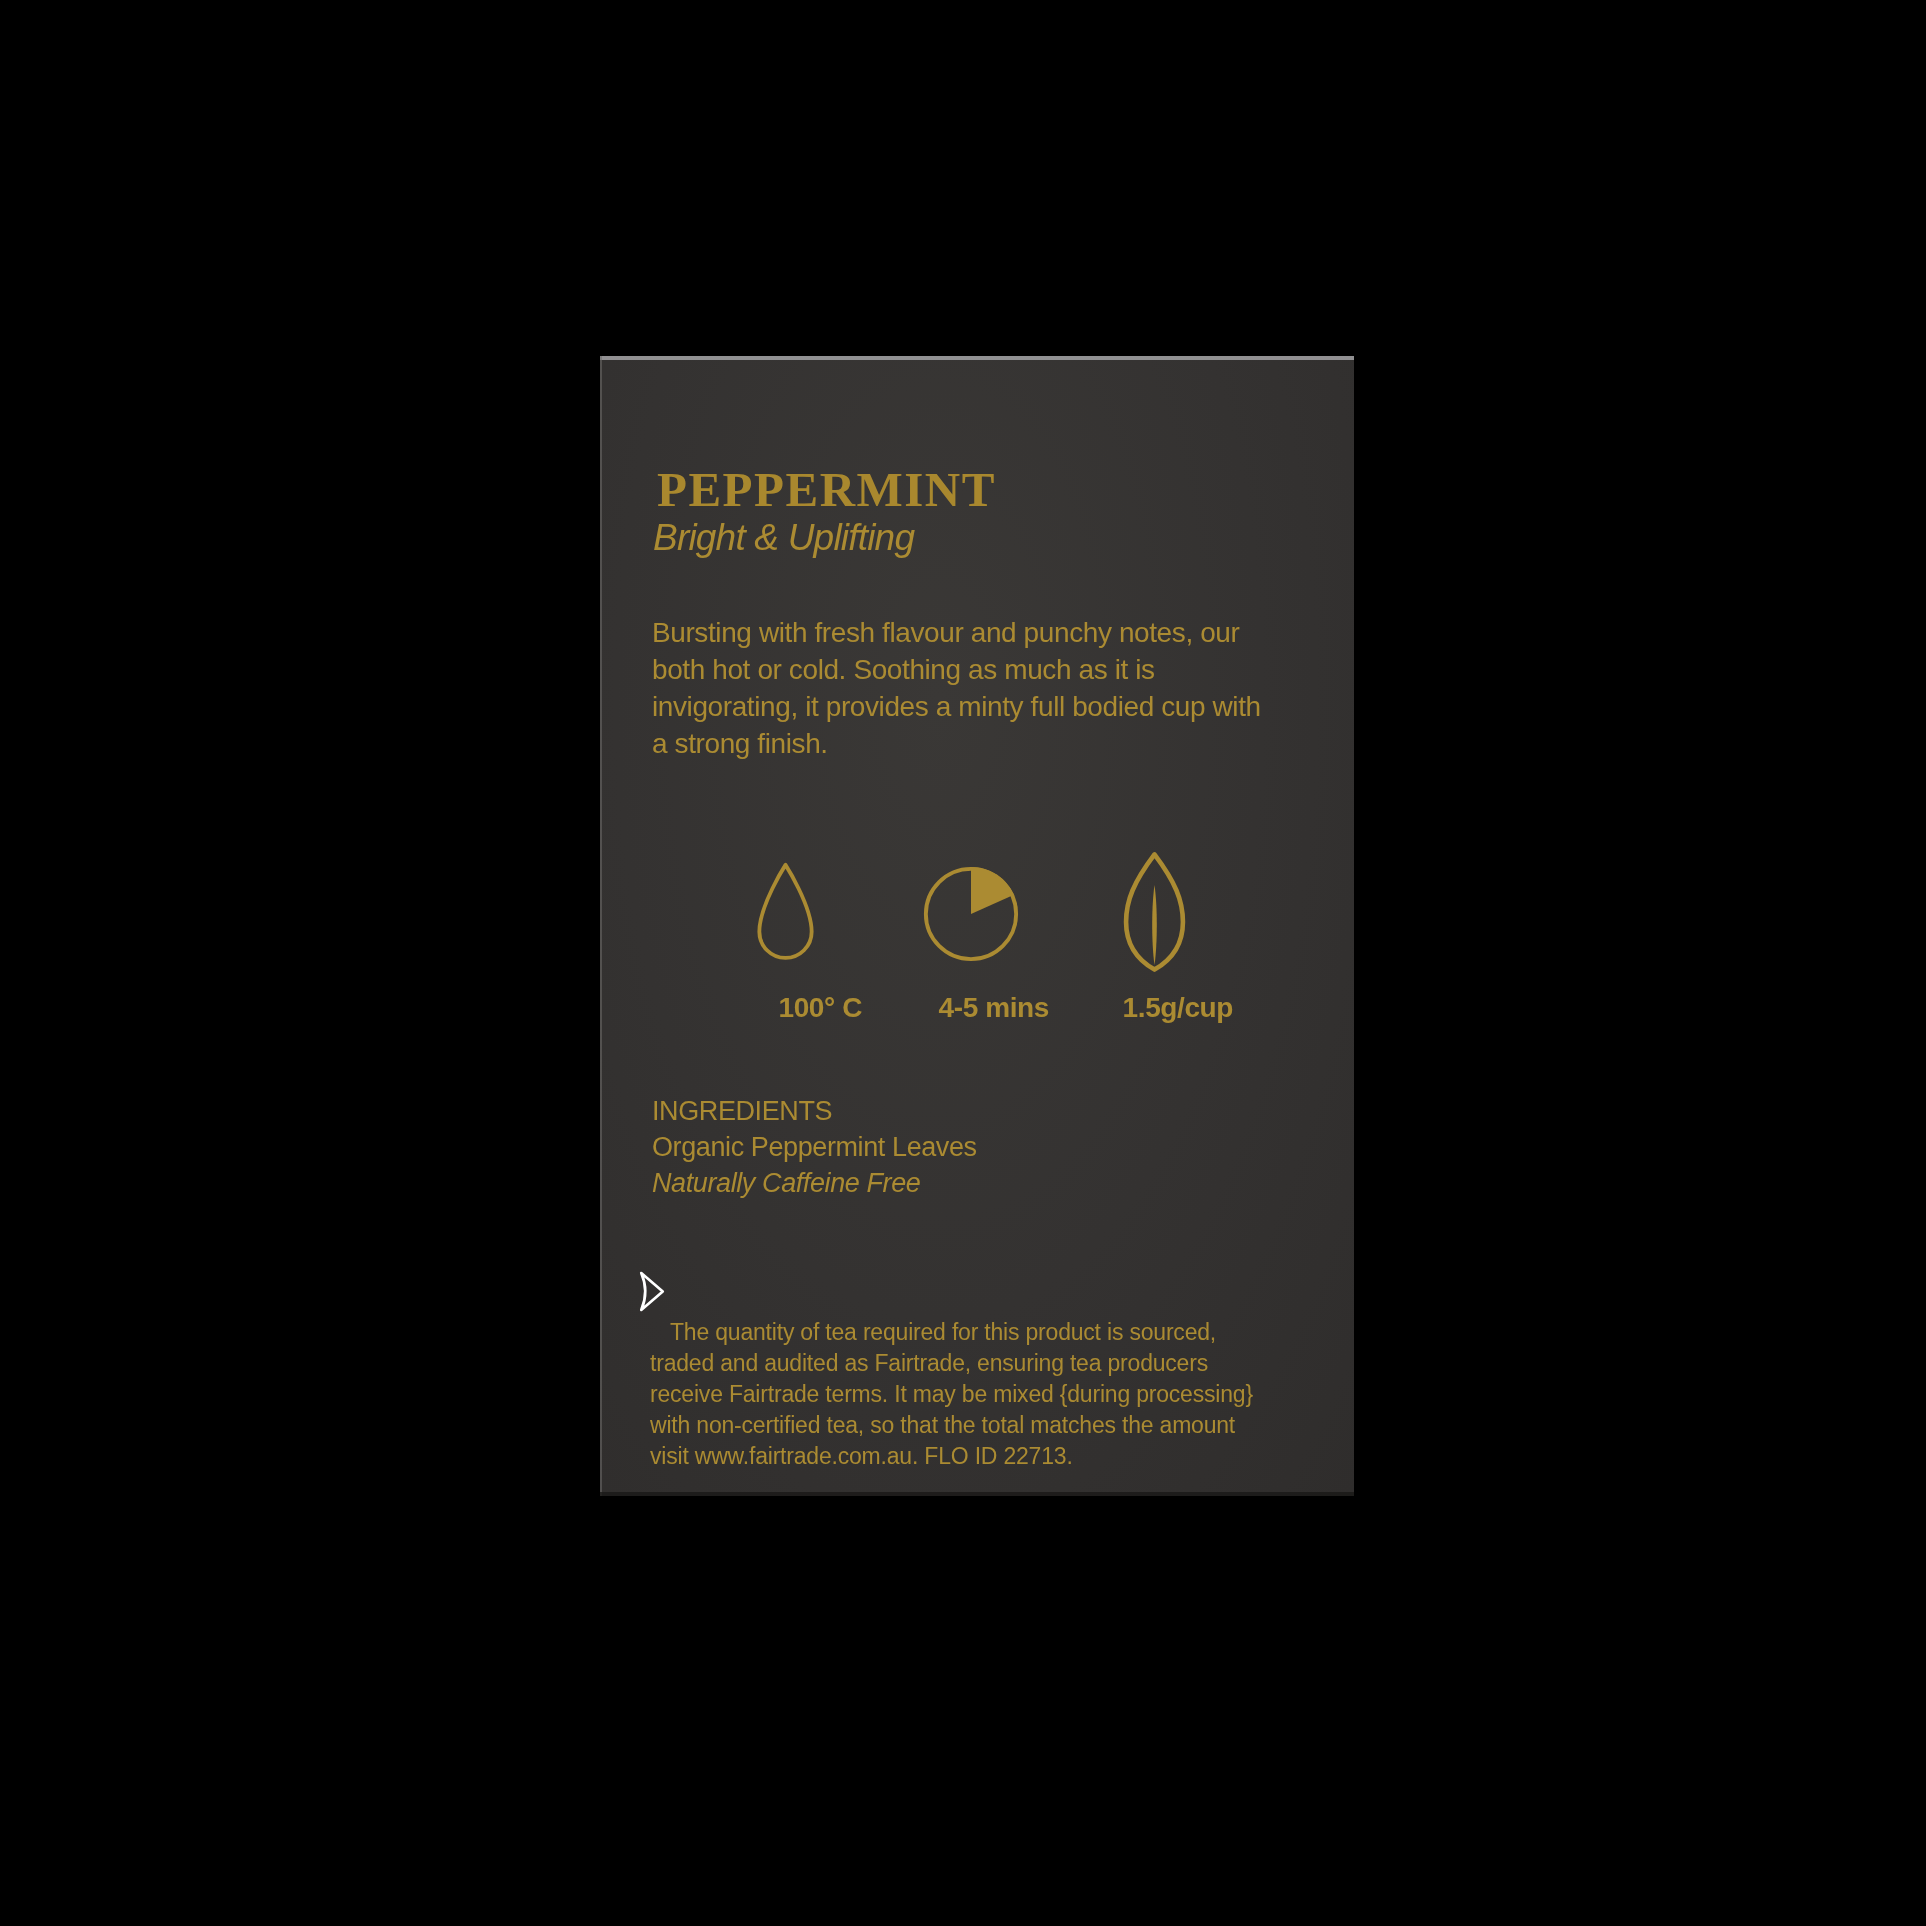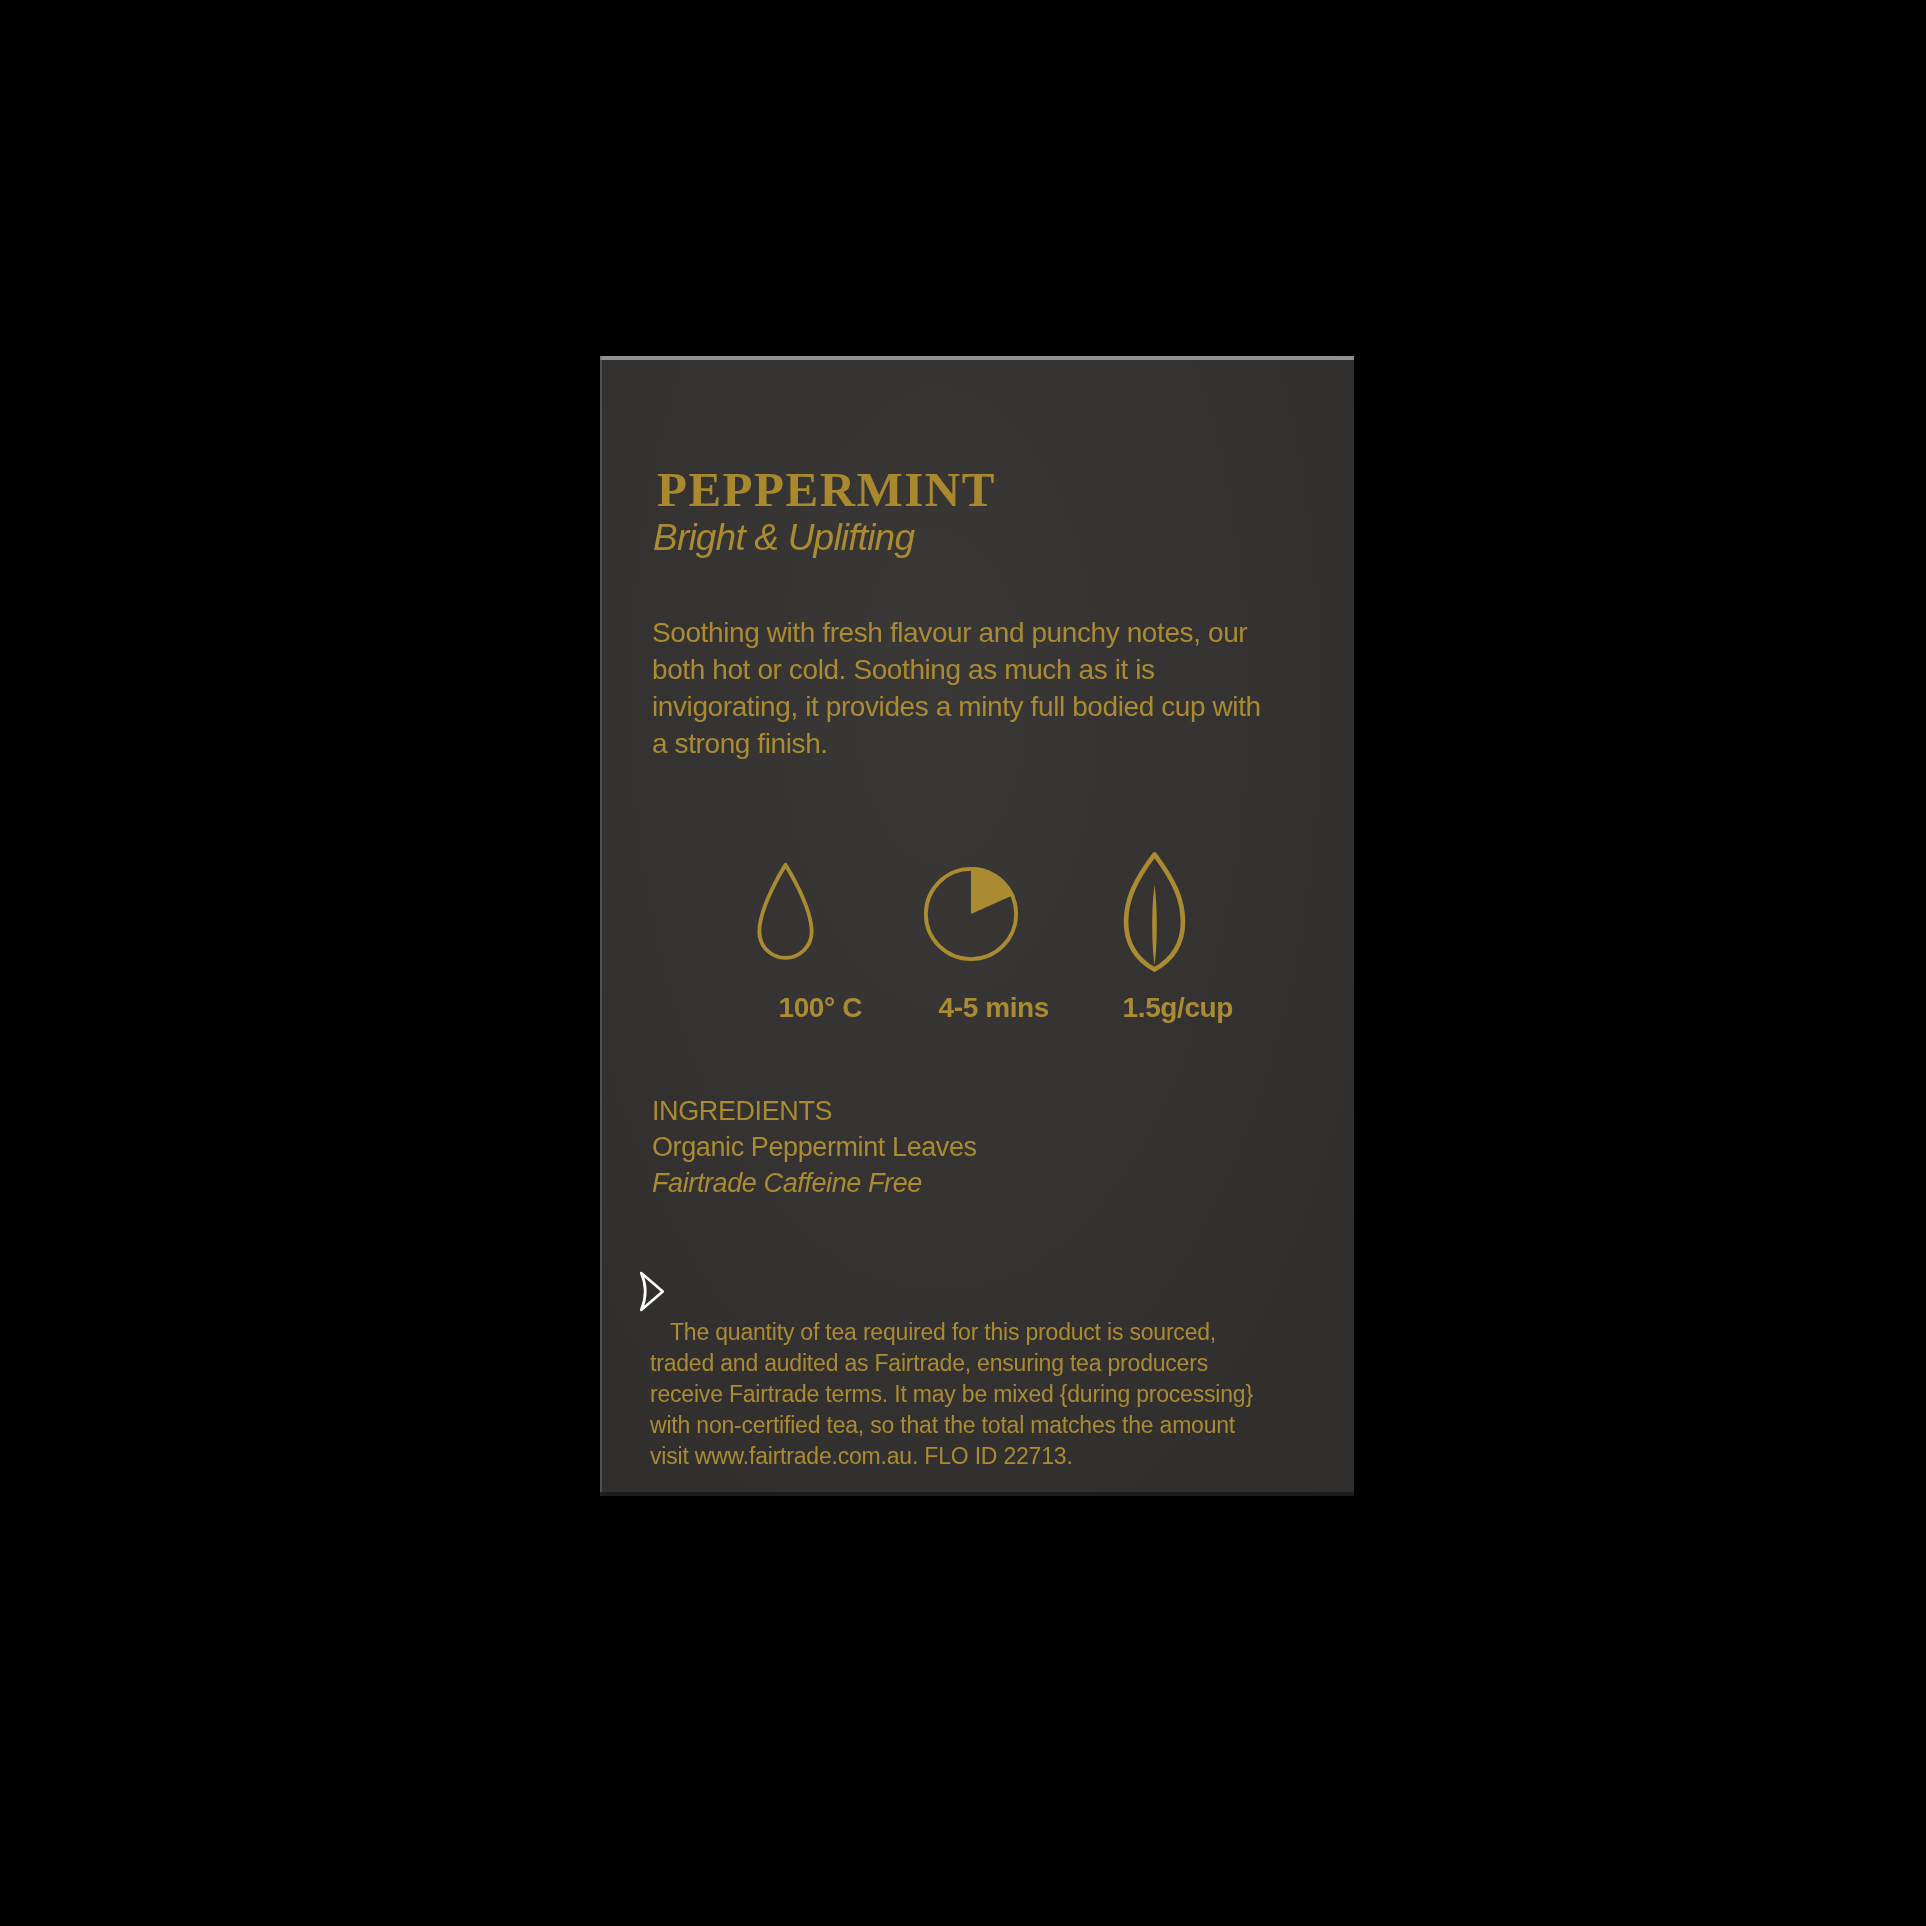--- a/index.html
+++ b/index.html
@@ -55,21 +55,21 @@
   <div class="box">
     <div class="box-top-edge"></div>
     <div class="box-left-edge"></div>
     <div class="box-bottom-edge"></div>
   </div>
 
   <div class="title">PEPPERMINT</div>
   <div class="subtitle">Bright &amp; Uplifting</div>
 
   <div class="desc">
-    <div>Soothing with fresh flavour and punchy notes, our</div>
+    <div>Bursting with fresh flavour and punchy notes, our</div>
     <div>both hot or cold. Soothing as much as it is</div>
     <div>invigorating, it provides a minty full bodied cup with</div>
     <div>a strong finish.</div>
   </div>
 
   <svg class="brew-item-icon" style="left:750px;top:861px;" width="71" height="100" viewBox="0 0 92 130">
     <path d="M46 5 C46 5 12 58 12 92 A34 34 0 0 0 80 92 C80 58 46 5 46 5 Z" fill="none" stroke="#ab8b32" stroke-width="5" stroke-linejoin="round"></path>
   </svg>
 
   <svg class="brew-item-icon" style="left:922px;top:865px;" width="98" height="98" viewBox="0 0 127 127">
@@ -82,21 +82,21 @@
     <path d="M41 44 C45 72, 45 120, 41 148 C37 120, 37 72, 41 44 Z" fill="#ab8b32"></path>
   </svg>
 
   <div class="brew-label" style="left:708px;">100° C</div>
   <div class="brew-label" style="left:895px;">4-5 mins</div>
   <div class="brew-label" style="left:1079px;">1.5g/cup</div>
 
   <div class="ingredients">
     <div>INGREDIENTS</div>
     <div>Organic Peppermint Leaves</div>
-    <div class="note">Fairtrade Caffeine Free</div>
+    <div class="note">Naturally Caffeine Free</div>
   </div>
 
   <div class="fairtrade">
     <div class="line-first">The quantity of tea required for this product is sourced,</div>
     <div>traded and audited as Fairtrade, ensuring tea producers</div>
     <div>receive Fairtrade terms. It may be mixed {during processing}</div>
     <div>with non-certified tea, so that the total matches the amount</div>
     <div>visit www.fairtrade.com.au. FLO ID 22713.</div>
   </div>
 

